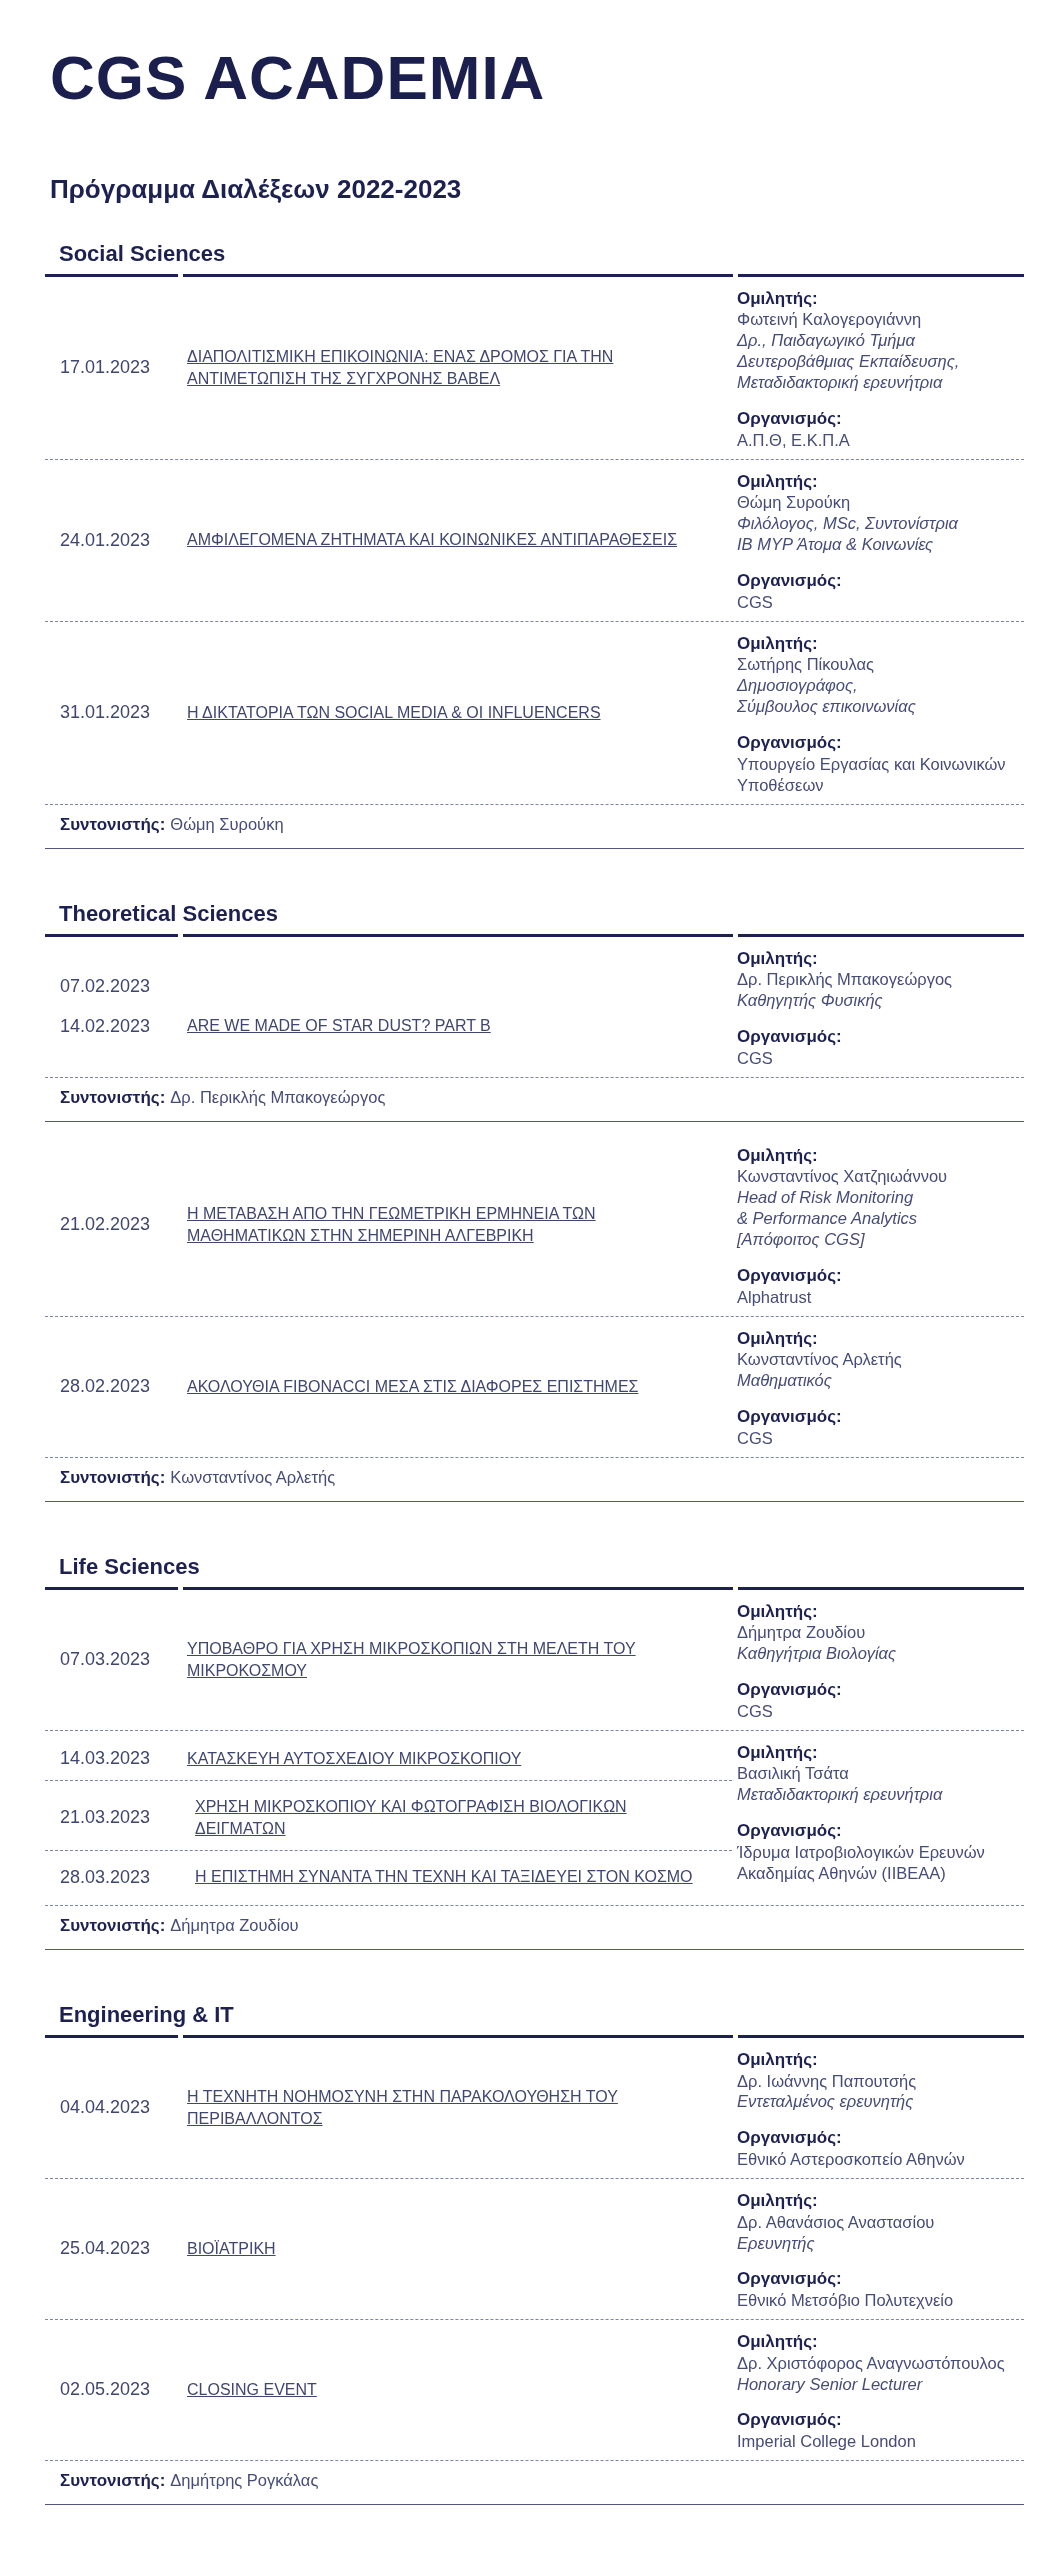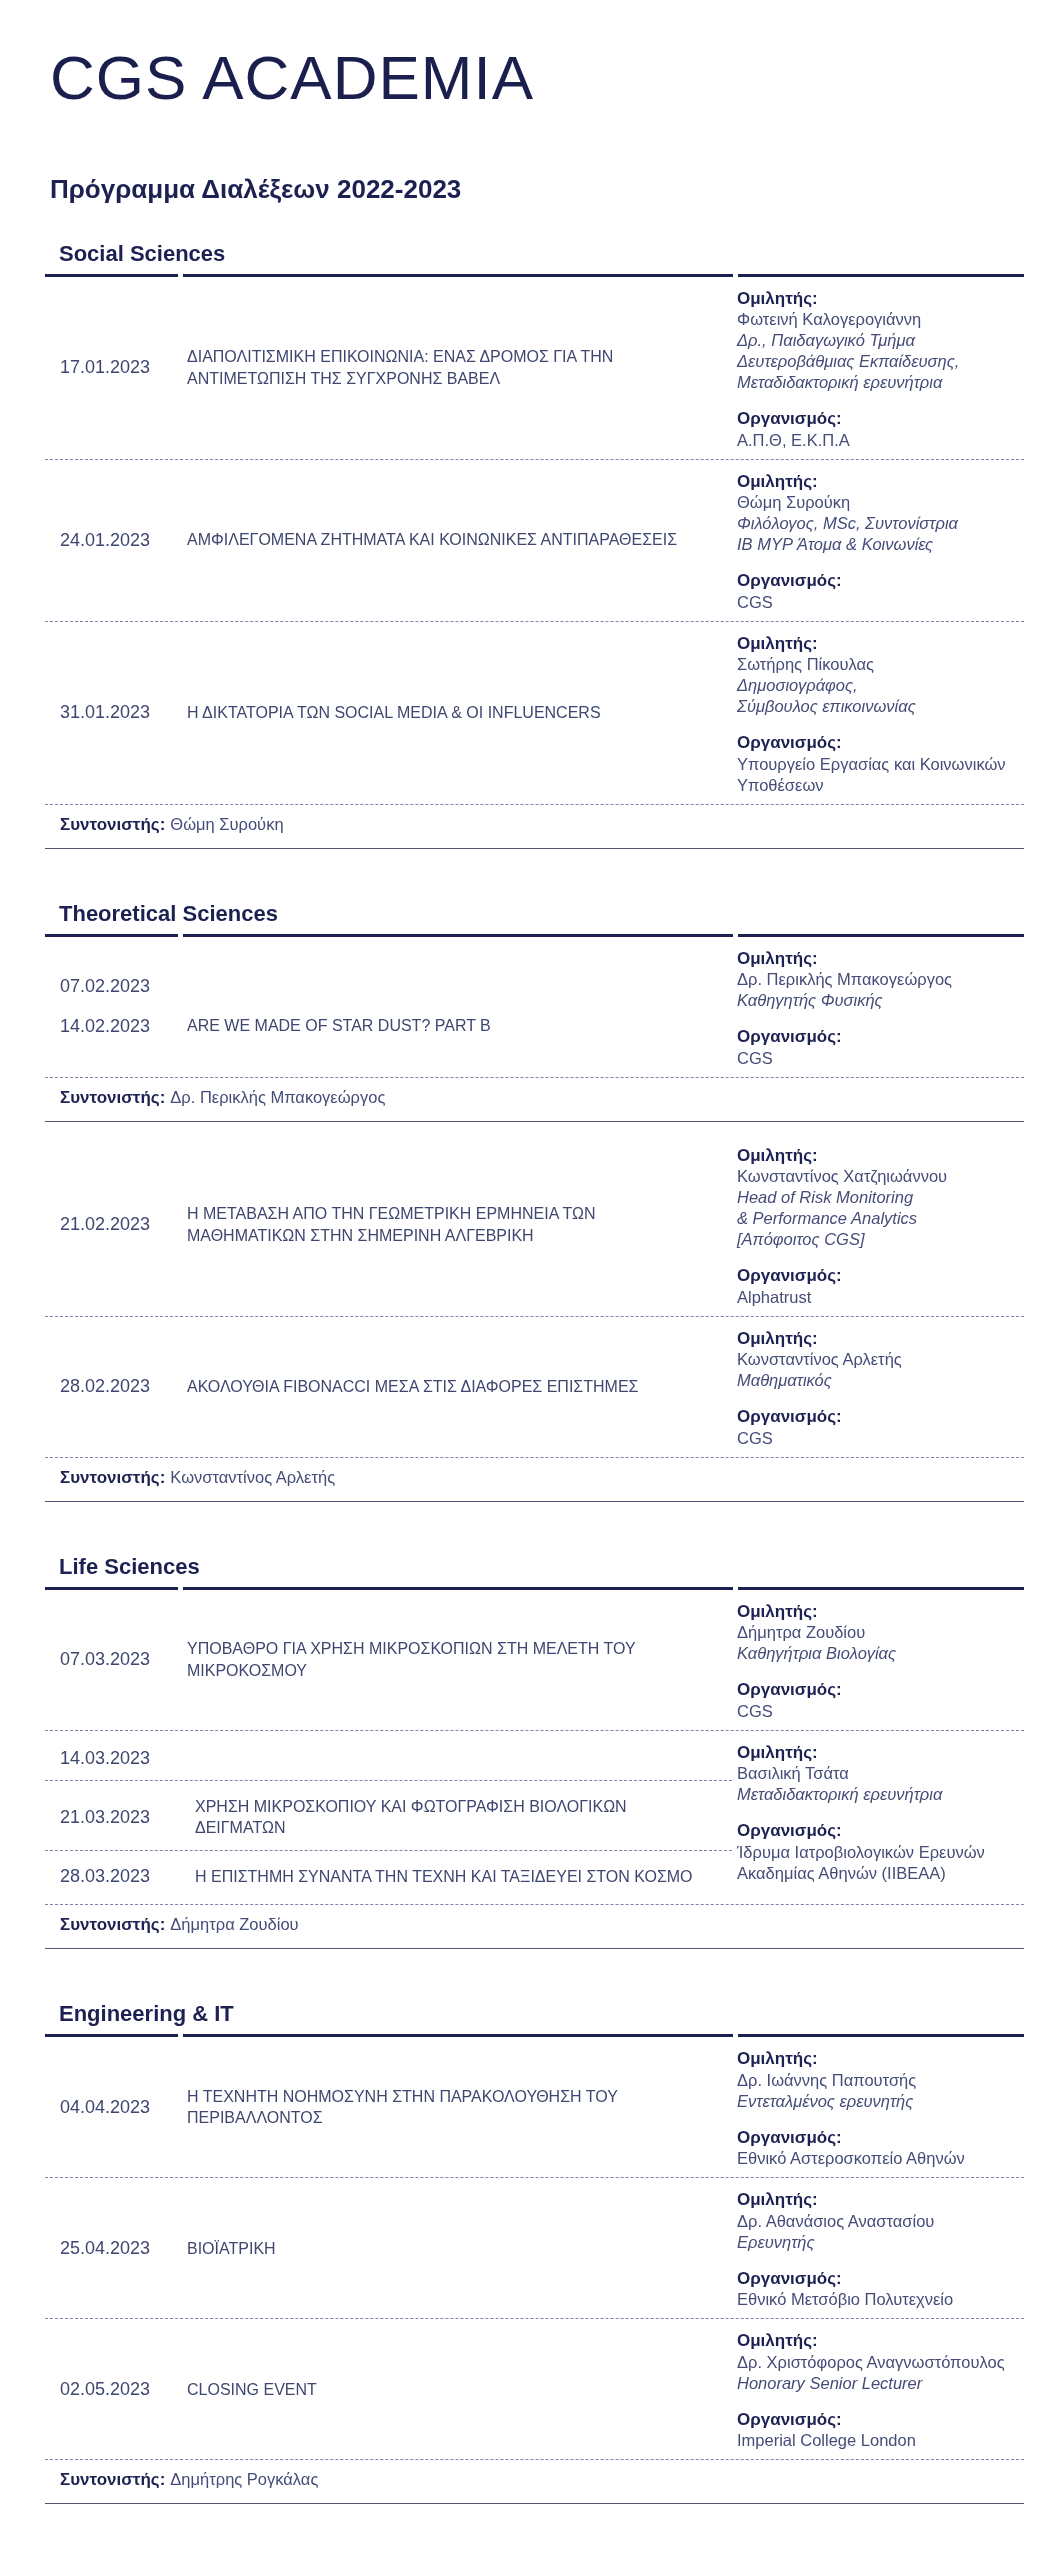--- a/index.html
+++ b/index.html
@@ -7,21 +7,21 @@
     width: 1058px;
     margin: 0;
     box-sizing: border-box;
     padding: 42px 34px 46px 45px;
     background: #ffffff;
     font-family: "Liberation Sans", sans-serif;
     color: #3f466f;
   }
   h1 {
     font-size: 62px;
-    font-weight: 400;
+    font-weight: 700;
     color: #1a1f4e;
     letter-spacing: 1px;
     margin: 0 0 0 5px;
   }
   .subtitle {
     margin: 60px 0 16px 5px;
     font-size: 26px;
     font-weight: 700;
     color: #1c2152;
     line-height: 1.3;
@@ -67,20 +67,21 @@
   .date {
     padding-left: 15px;
     font-size: 18px;
     color: #3f466f;
   }
   .ltitle {
     font-size: 16px;
     line-height: 1.35;
     color: #3f466f;
     padding-right: 20px;
+    text-decoration: underline;
   }
   .speaker {
     padding-top: 3px;
     font-size: 16.5px;
     line-height: 1.27;
     color: #454c78;
   }
   .sp-label {
     font-size: 17px;
     font-weight: 700;
@@ -277,20 +278,21 @@
         <div class="sp-label">Οργανισμός:</div>
         <div>CGS</div>
       </div>
     </div>
   </div>
 
   <div class="group">
     <div class="g-left">
       <div class="row divided">
         <div class="date">14.03.2023</div>
+        <div class="ltitle">ΚΑΤΑΣΚΕΥΗ ΑΥΤΟΣΧΕΔΙΟΥ ΜΙΚΡΟΣΚΟΠΙΟΥ</div>
       </div>
       <div class="row divided">
         <div class="date">21.03.2023</div>
         <div class="ltitle">ΧΡΗΣΗ ΜΙΚΡΟΣΚΟΠΙΟΥ ΚΑΙ ΦΩΤΟΓΡΑΦΙΣΗ ΒΙΟΛΟΓΙΚΩΝ ΔΕΙΓΜΑΤΩΝ</div>
       </div>
       <div class="row">
         <div class="date">28.03.2023</div>
         <div class="ltitle">Η ΕΠΙΣΤΗΜΗ ΣΥΝΑΝΤΑ ΤΗΝ ΤΕΧΝΗ ΚΑΙ ΤΑΞΙΔΕΥΕΙ ΣΤΟΝ ΚΟΣΜΟ</div>
       </div>
     </div>

